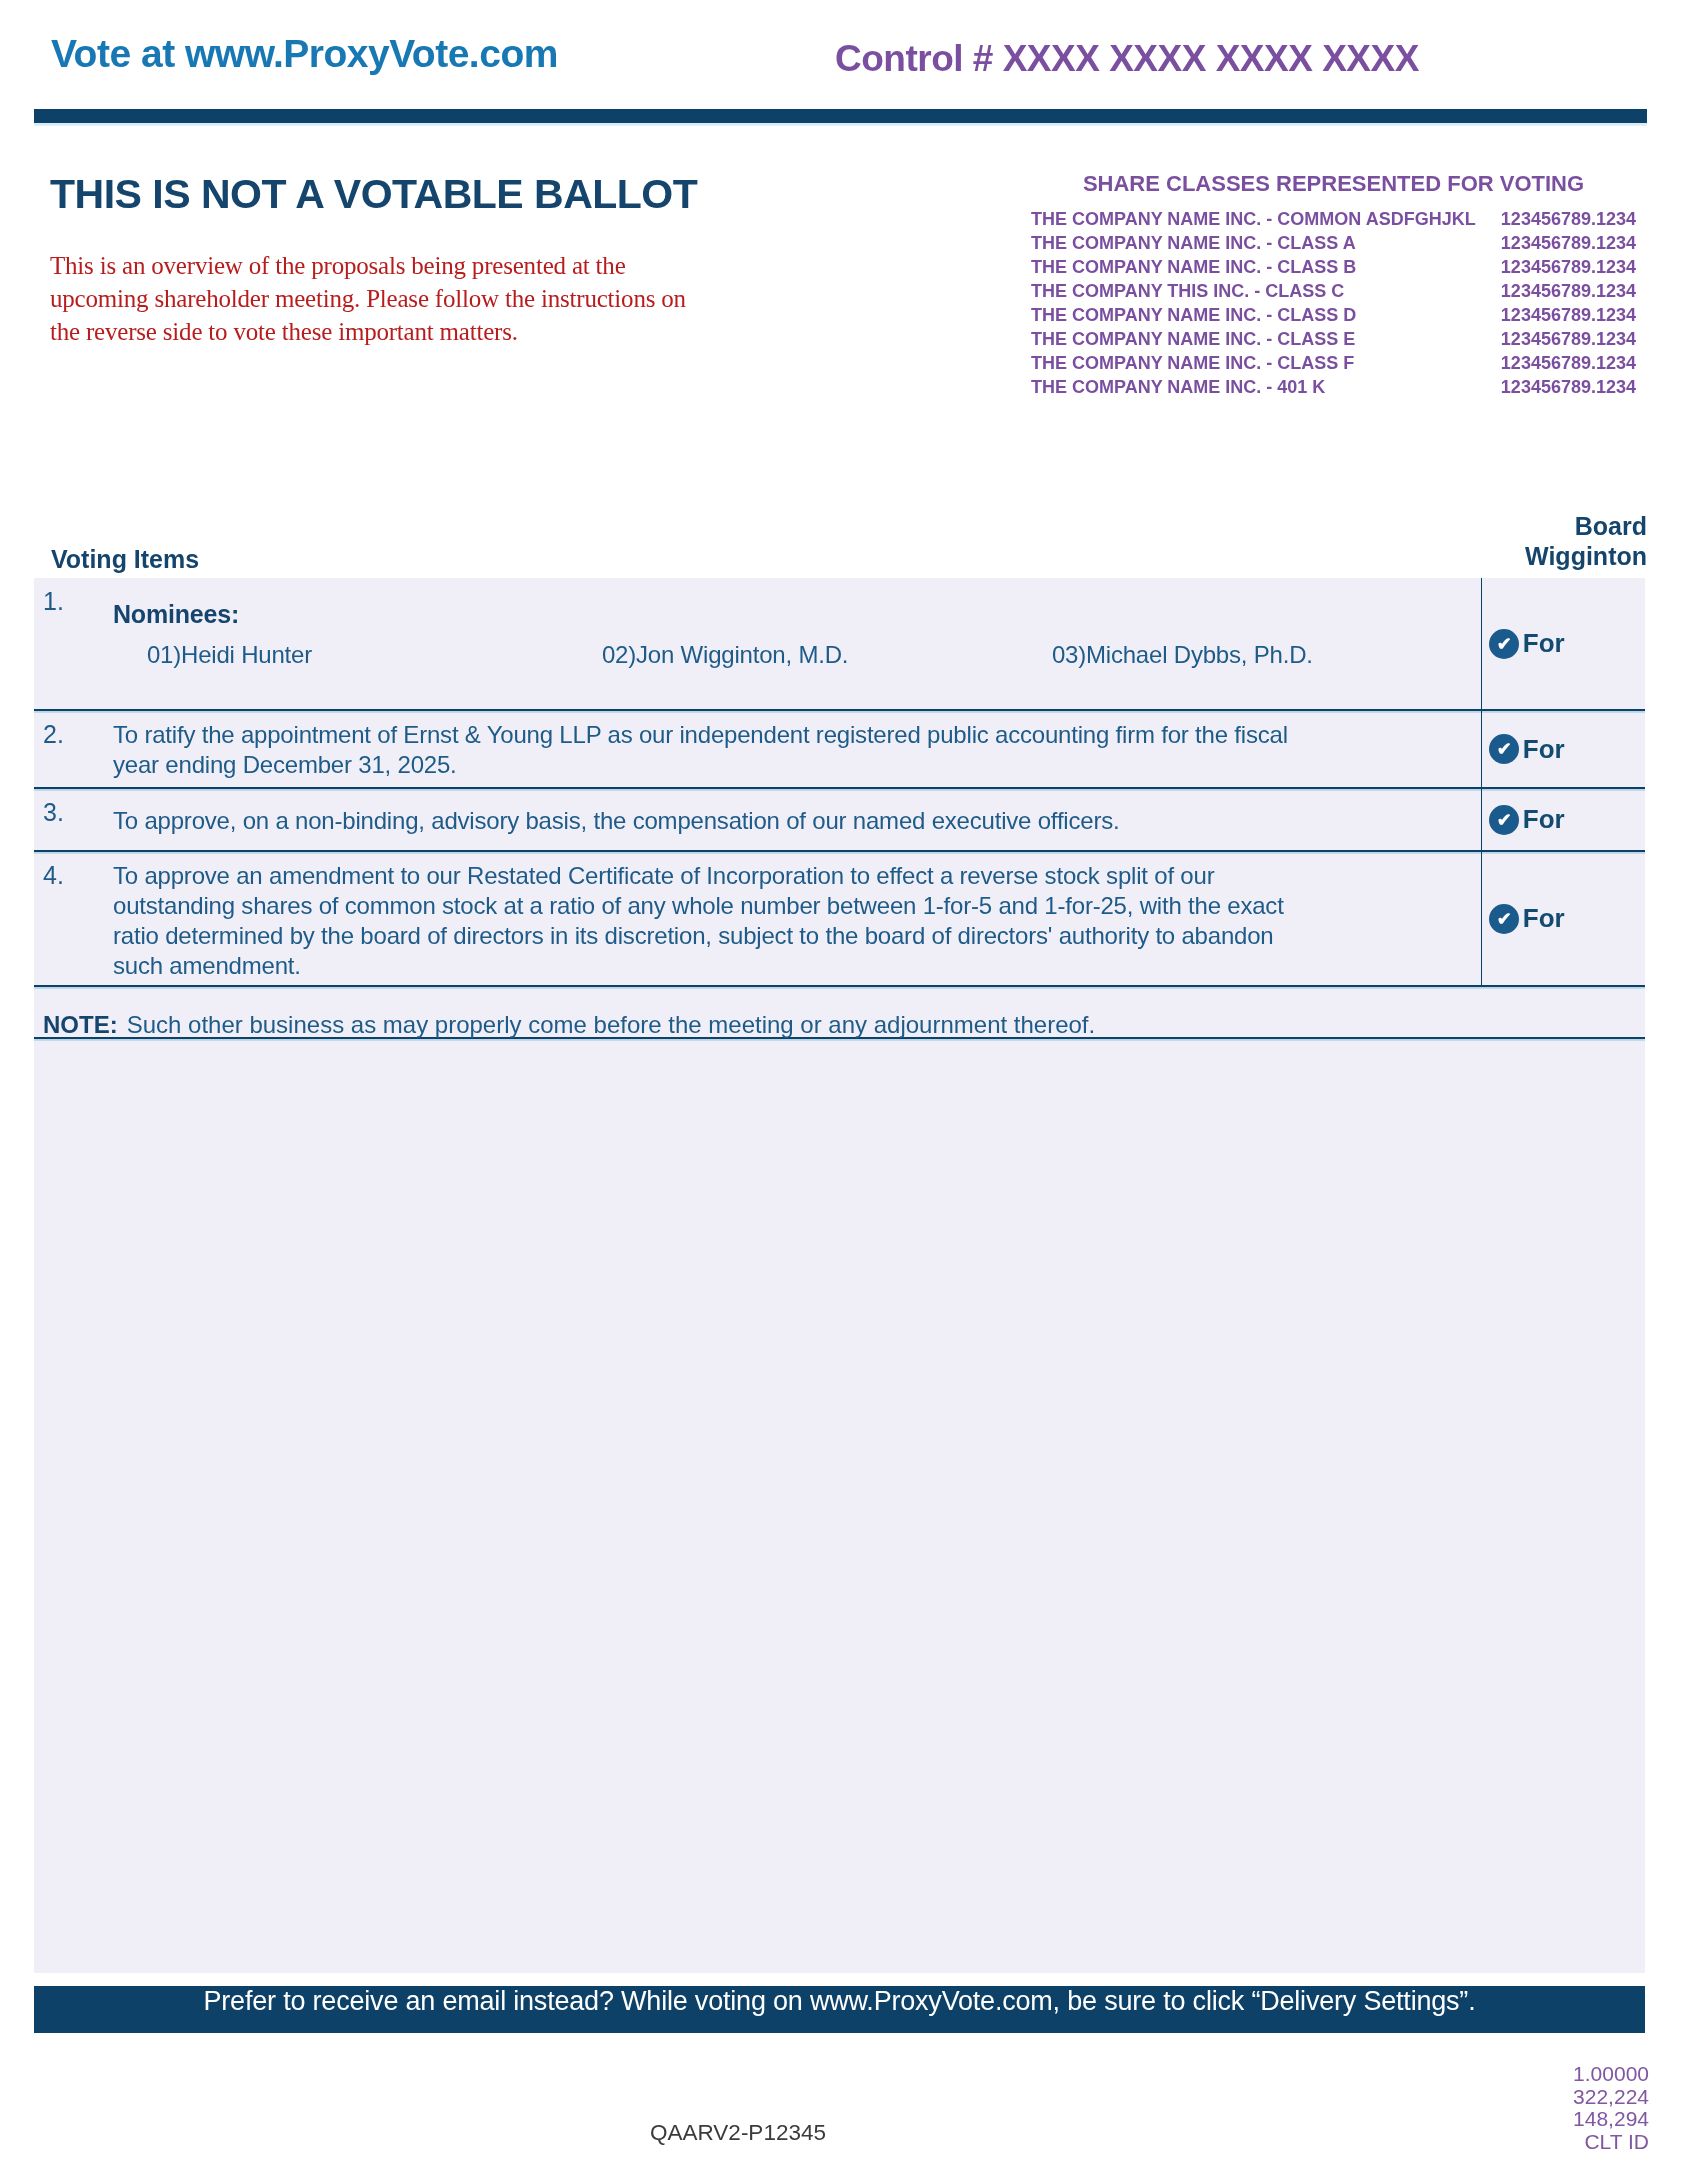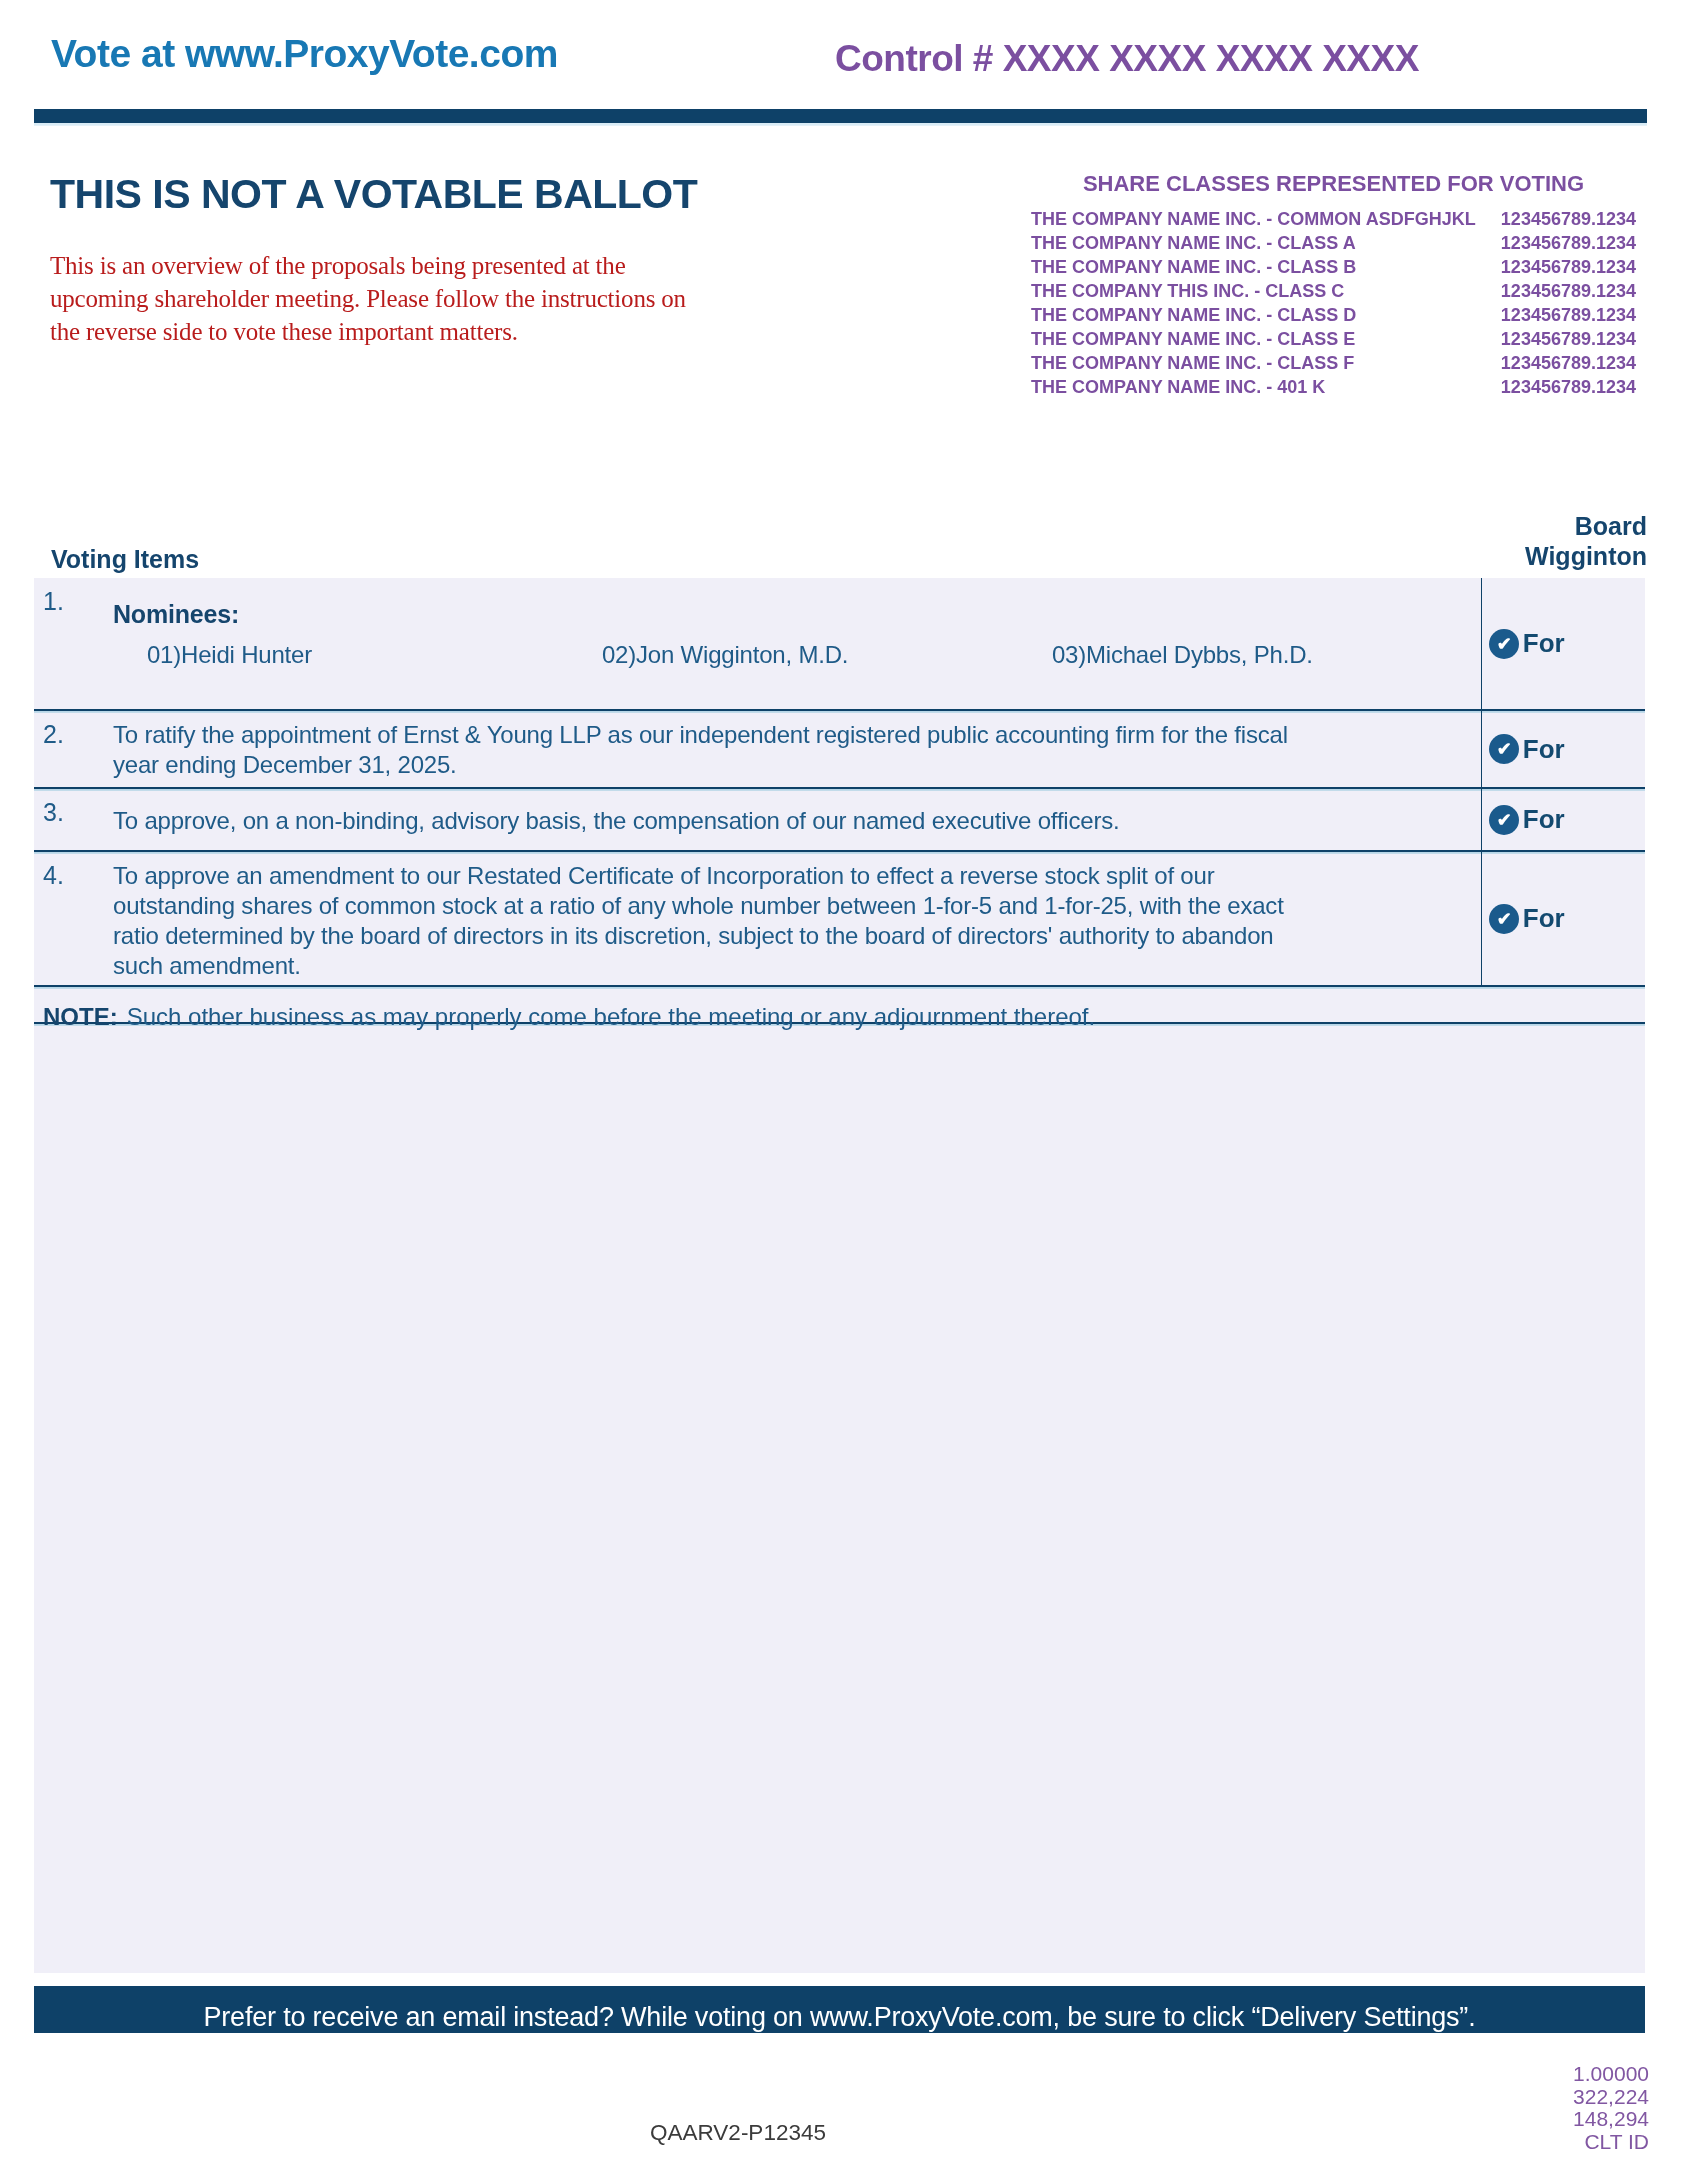--- a/index.html
+++ b/index.html
@@ -53,21 +53,21 @@
   
   .voting-table {
     left:34px; top:578px; width:1611px; height:1395px;
     background:#f0eff8;
   }
   .prow {
     display:flex; width:100%;
     border-bottom:2.7px solid #0e4168; box-shadow:0 1.8px 0 #b7d6e7;
   }
   .r1 { height:133px; } .r2 { height:78px; } .r3 { height:63px; } .r4 { height:135px; }
-  .note-row { height:37px; padding:16px 0 0 9px; font-size:24px; color:#1f5b88;
+  .note-row { height:52px; padding:24px 0 0 9px; font-size:24px; color:#1f5b88;
     border-bottom:2.7px solid #0e4168; box-shadow:0 1.8px 0 #b7d6e7; }
   .note-label { font-weight:700; color:#15456d; margin-right:9px; }
   .main-cell { flex:1; display:flex; min-width:0; }
   .num-cell {
     flex:0 0 79px; padding:9px 0 0 9px;
     font-size:25px; color:#1f5b88;
   }
   .content-cell {
     flex:1; padding-top:9px; font-size:24px; line-height:30px;
     color:#1f5b88; letter-spacing:-0.2px; position:relative;
@@ -87,21 +87,21 @@
   .nominees-label { font-weight:700; color:#15456d; margin-top:11.7px; font-size:25px; }
   .nominee-row { margin-top:11.7px; position:relative; height:30px; }
   .nominee { position:absolute; top:0; white-space:nowrap; }
   .nominee.pos2 { left:455px; } .nominee.pos3 { left:905px; }
   .nom-num { display:inline-block; width:68px;text-align:right; }
 
   
   .footer-bar {
     left:34px; top:1986px; width:1611px; height:47px;
     background:#0e4168; color:#ffffff;
-    display:flex; align-items:flex-end; justify-content:center;
+    display:flex; align-items:flex-start; justify-content:center;
     font-size:27px; letter-spacing:-0.2px;
   }
   .fine-right {
     right:34px; top:2063px; text-align:right;
     font-size:21px; line-height:22.5px; color:#8157a2;
   }
   .form-code { left:650px; top:2120px; font-size:22.5px; color:#3b3b3b; }
 </style>
 </head>
 <body>

